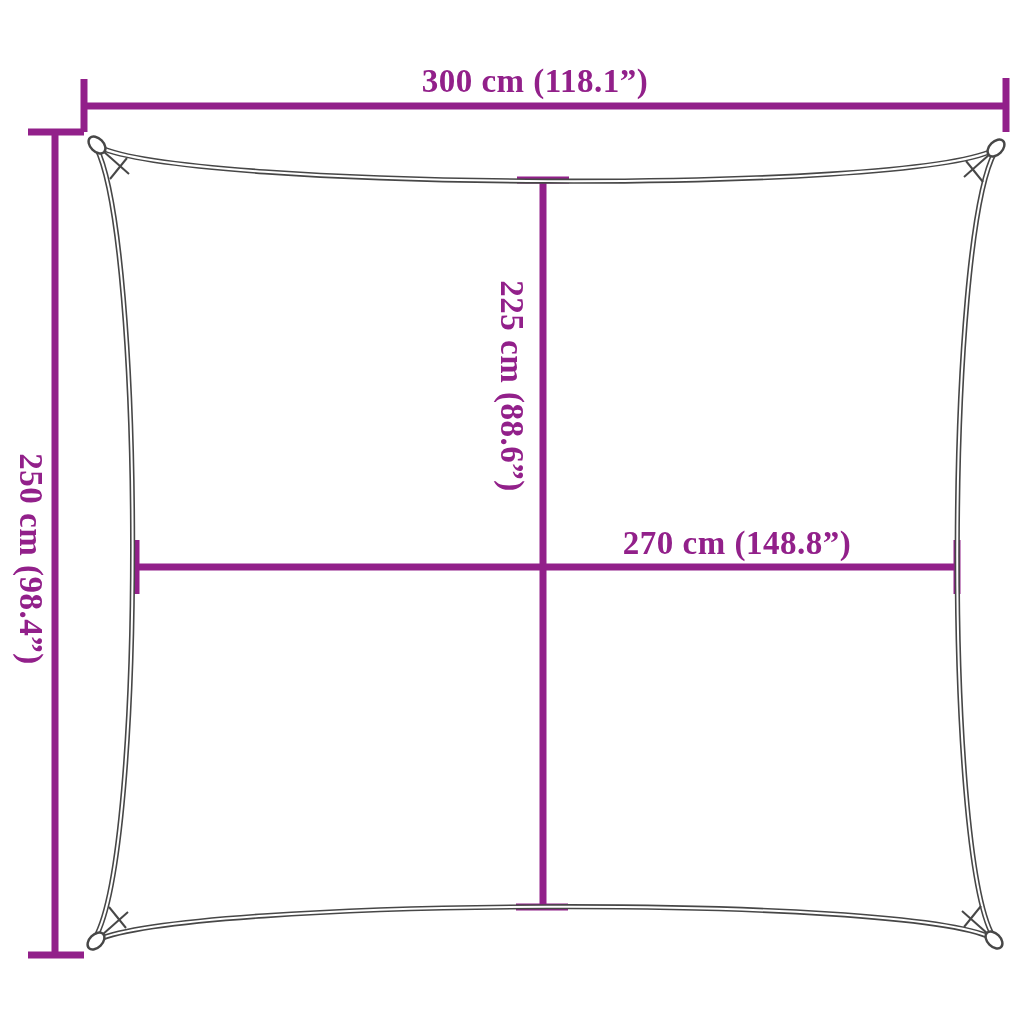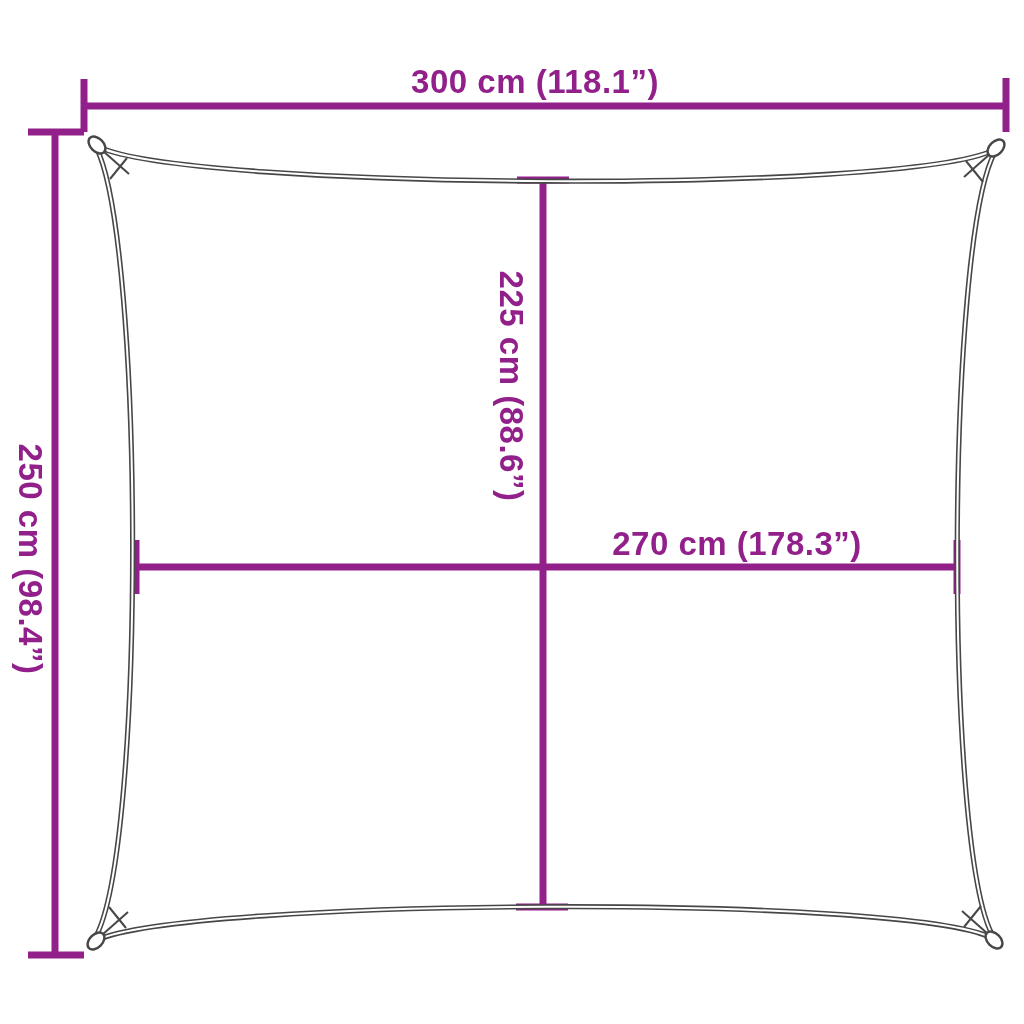--- a/index.html
+++ b/index.html
@@ -6,21 +6,21 @@
     margin: 0;
     padding: 0;
     background: #ffffff;
   }
   #canvas {
     position: relative;
     width: 1024px;
     height: 1024px;
     background: var(--bg, #ffffff);
     overflow: hidden;
-    font-family: Liberation Sans, sans-serif;
+    font-family: Liberation Serif, serif;
   }
   #canvas svg {
     position: absolute;
     left: 0;
     top: 0;
   }
   .dim-label {
     position: absolute;
     color: var(--accent, #92208a);
     font-weight: bold;
@@ -124,15 +124,15 @@
       </g>
     </g>
   </svg>
 
   <div class="dim-label" style="left:535px; top:81px;">300 cm (118.1”)</div>
 
   <div class="dim-label vertical" style="left:30px; top:559px;">250 cm (98.4”)</div>
 
   <div class="dim-label vertical" style="left:511px; top:386px;">225 cm (88.6”)</div>
 
-  <div class="dim-label" style="left:737px; top:543px;">270 cm (178.3”)</div>
+  <div class="dim-label" style="left:737px; top:543px;">270 cm (148.8”)</div>
 
 </div>
 
 </body></html>

